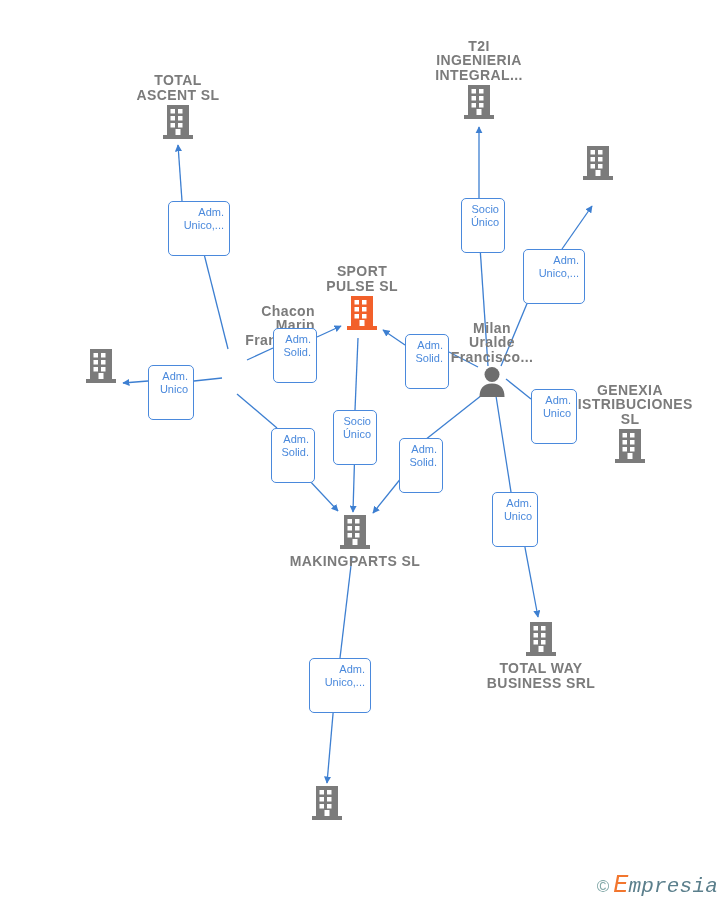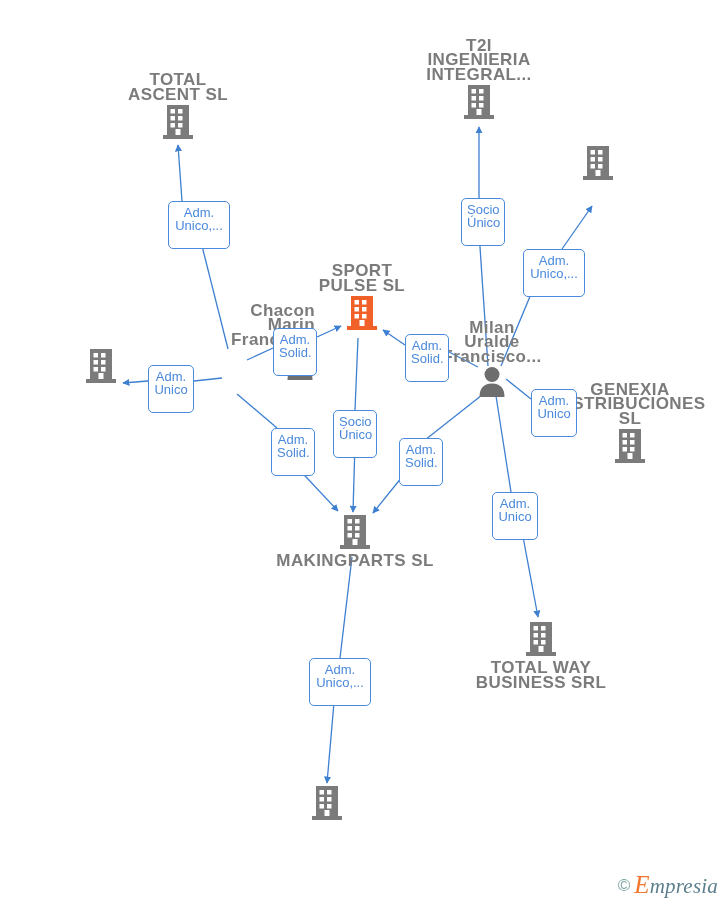--- a/index.html
+++ b/index.html
@@ -28,21 +28,21 @@
   
   .node {
     position: absolute;
     width: 160px;
     margin-left: -80px;
     text-align: center;
     z-index: 3;
   }
   .node .label {
     color: #7b7b7b;
-    font-size: 17px;
+    font-size: 14px;
     line-height: 14.5px;
     letter-spacing: 0.4px;
     font-weight: bold;
     white-space: pre-line;
   }
   .node.company-highlight .label {
     color: #7b7b7b;
   }
   .node .glyph {
     line-height: 0;
@@ -51,24 +51,24 @@
   .node.label-above .glyph { margin-top: 2px; }
 
   
   .chip {
     position: absolute;
     box-sizing: border-box;
     border: 1.4px solid #4a89dc;
     border-radius: 5px;
     background: #ffffff;
     color: #4a89dc;
-    font-size: 13px;
+    font-size: 11px;
     line-height: 13px;
-    text-align: center;
-    padding: 4px 5px 16px 5px;
+    text-align: right;
+    padding: 4px 5px 23px 5px;
     z-index: 4;
     white-space: pre-line;
     font-family: "Liberation Sans", sans-serif;
   }
 
   
   #watermark {
     position: absolute;
     right: 10px;
     bottom: 8px;
@@ -76,21 +76,21 @@
     display: flex;
     align-items: center;
     gap: 4px;
   }
   #watermark .copy {
     color: #7fa6a6;
     font-size: 17px;
     line-height: 17px;
   }
   #watermark .brand {
-    font-family: Liberation Serif, serif;
+    font-family: Liberation Mono, monospace;
     font-style: italic;
     font-size: 21px;
     line-height: 21px;
     color: #5b7f8c;
     letter-spacing: 0.2px;
   }
   #watermark .brand .cap {
     color: #f2762e;
     font-size: 25px;
   }

